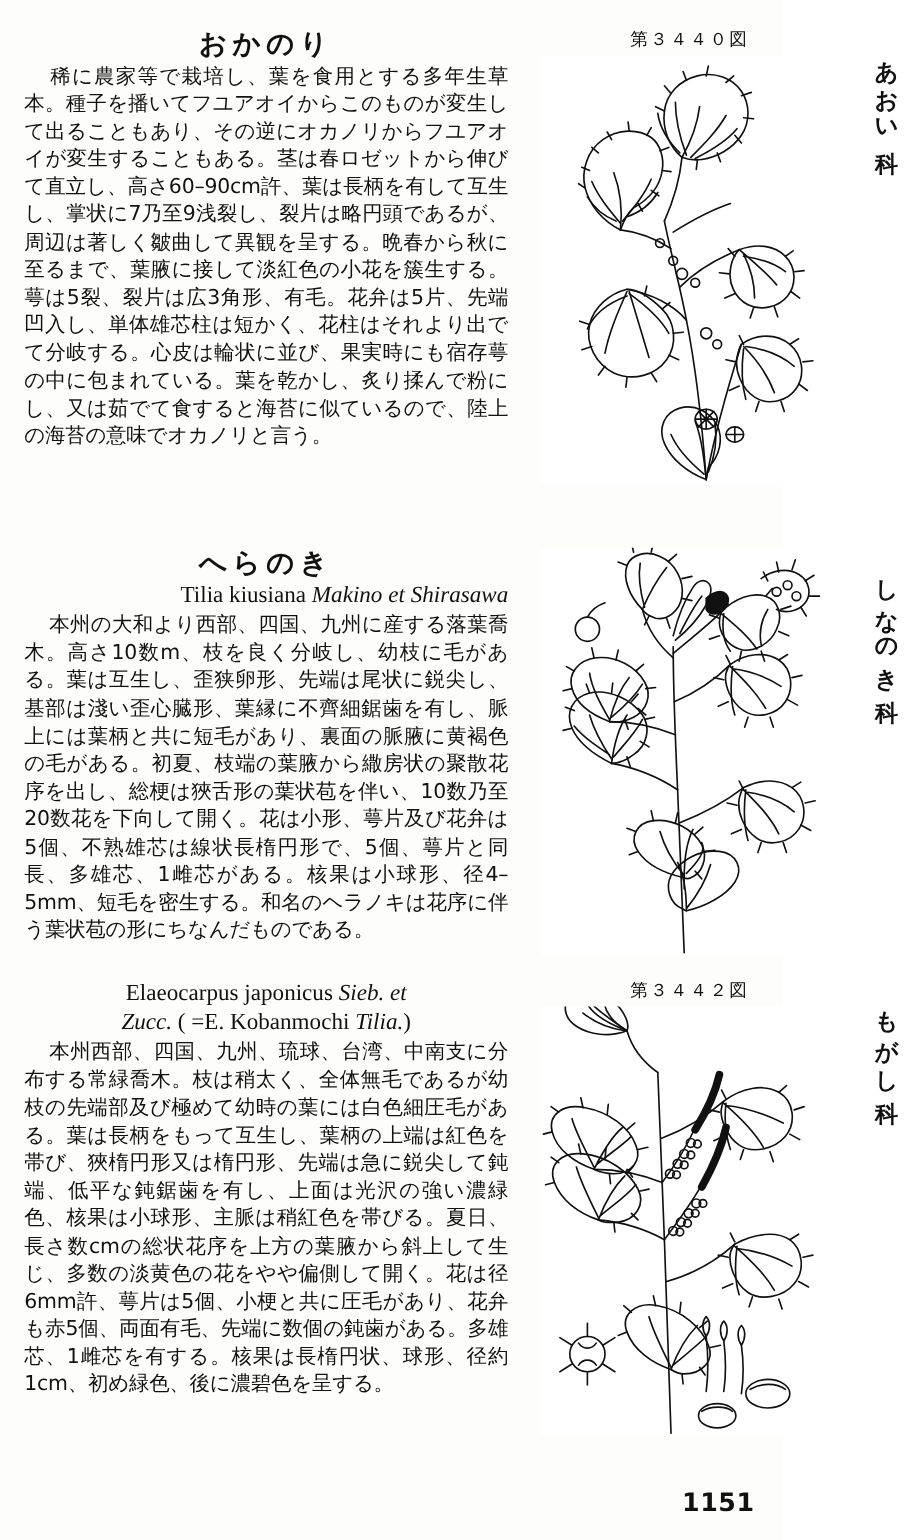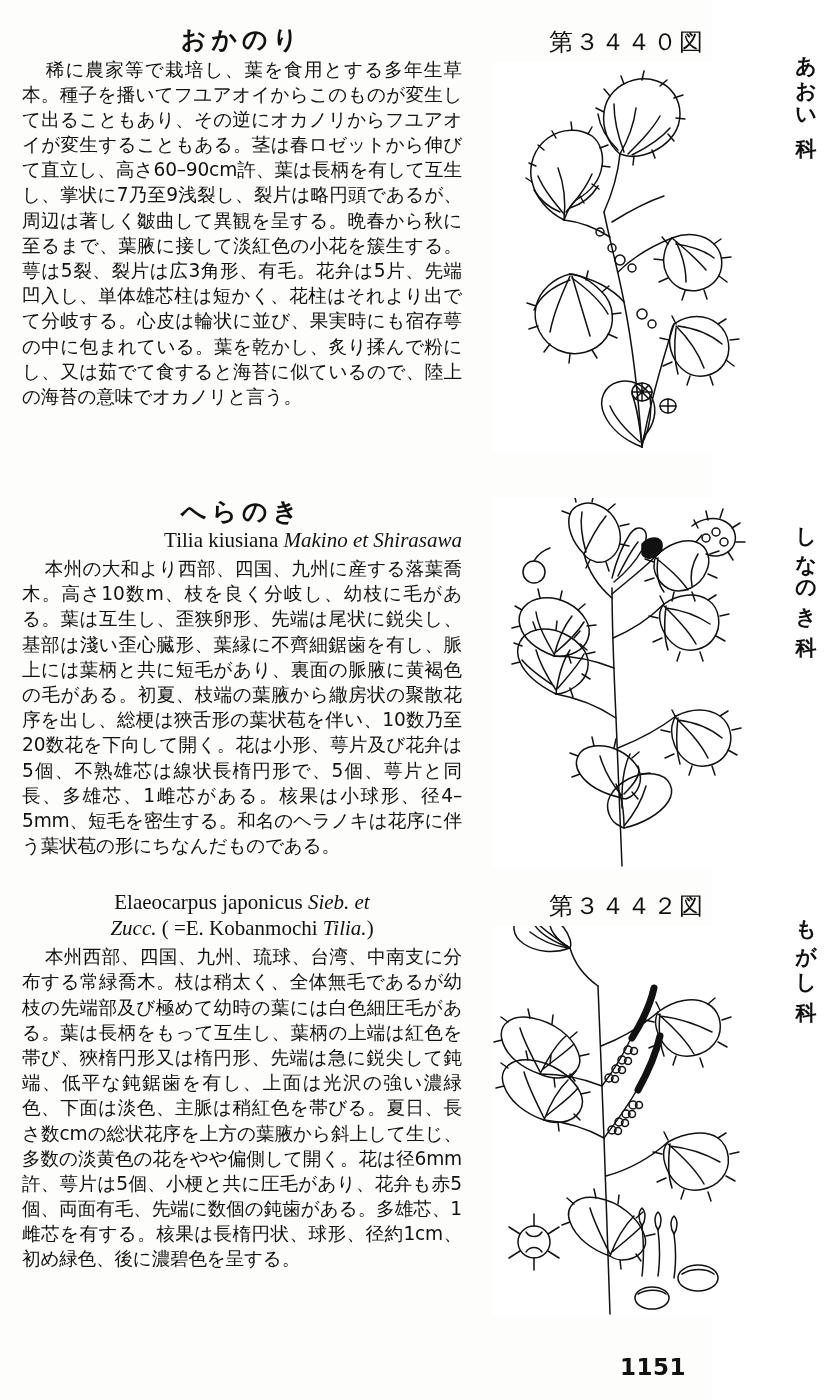--- a/index.html
+++ b/index.html
@@ -67,21 +67,21 @@
     text-align: justify;
     margin-top: 3px;
     letter-spacing: -0.2px;
   }
   .body-text .indent { display: inline-block; width: 1.2em; }
 
   
   .fig-caption {
     text-align: center;
     font-family: "DejaVu Sans", sans-serif;
-    font-size: 24px;
+    font-size: 16px;
     letter-spacing: 2px;
     margin-bottom: 4px;
     width: 270px;
   }
   .fig-box {
     position: relative;
     width: 270px;
     background: #ffffff;
   }
   .fig-box svg { display: block; width: 100%; height: 100%; }
@@ -269,21 +269,21 @@
         </svg>
       </div>
       <div class="family-vert">しなのき科</div>
     </div>
   </div>
 
   <div class="entry" id="entry-2">
     <div class="text-col">
       <div class="latin">Elaeocarpus japonicus <i>Sieb. et</i></div>
       <div class="latin"><i>Zucc.</i> ( =E. Kobanmochi <i>Tilia.</i>)</div>
-      <div class="body-text"><span class="indent"></span><span>本州西部、四国、九州、琉球、台湾、中南支に分布する常緑喬木。枝は稍太く、全体無毛であるが幼枝の先端部及び極めて幼時の葉には白色細圧毛がある。葉は長柄をもって互生し、葉柄の上端は紅色を帯び、狹楕円形又は楕円形、先端は急に鋭尖して鈍端、低平な鈍鋸歯を有し、上面は光沢の強い濃緑色、下面は淡色、主脈は稍紅色を帯びる。夏日、長さ数cmの総状花序を上方の葉腋から斜上して生じ、多数の淡黄色の花をやや偏側して開く。花は径6mm許、萼片は5個、小梗と共に圧毛があり、花弁も赤5個、両面有毛、先端に数個の鈍歯がある。多雄芯、1雌芯を有する。核果は長楕円状、球形、径約1cm、初め緑色、後に濃碧色を呈する。</span></div>
+      <div class="body-text"><span class="indent"></span><span>本州西部、四国、九州、琉球、台湾、中南支に分布する常緑喬木。枝は稍太く、全体無毛であるが幼枝の先端部及び極めて幼時の葉には白色細圧毛がある。葉は長柄をもって互生し、葉柄の上端は紅色を帯び、狹楕円形又は楕円形、先端は急に鋭尖して鈍端、低平な鈍鋸歯を有し、上面は光沢の強い濃緑色、核果は小球形、主脈は稍紅色を帯びる。夏日、長さ数cmの総状花序を上方の葉腋から斜上して生じ、多数の淡黄色の花をやや偏側して開く。花は径6mm許、萼片は5個、小梗と共に圧毛があり、花弁も赤5個、両面有毛、先端に数個の鈍歯がある。多雄芯、1雌芯を有する。核果は長楕円状、球形、径約1cm、初め緑色、後に濃碧色を呈する。</span></div>
     </div>
 
     <div class="fig-col">
       <div class="fig-caption">第３４４２図</div>
       <div class="fig-box" style="height:390px;">
         <svg viewBox="0 0 270 390" preserveAspectRatio="none" aria-hidden="true">
           <g fill="none" stroke="#111" stroke-width="1.5" stroke-linecap="round" stroke-linejoin="round">
 
             <path d="M118 388 C116 330 114 270 112 212 C110 160 108 110 106 60"></path>
             <path d="M112 212 C94 202 74 196 52 194"></path>

